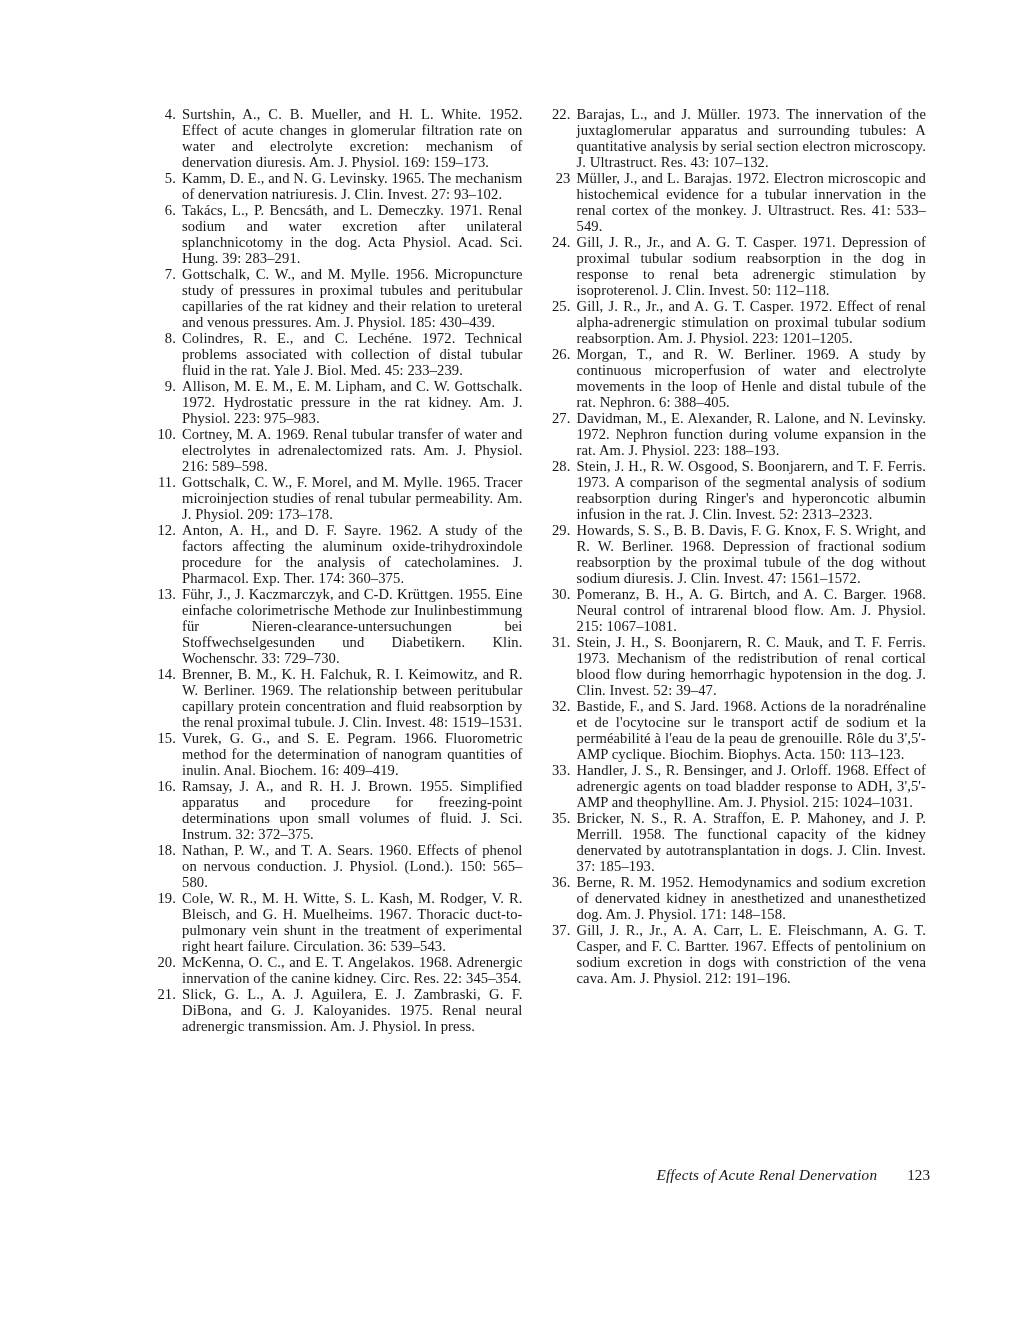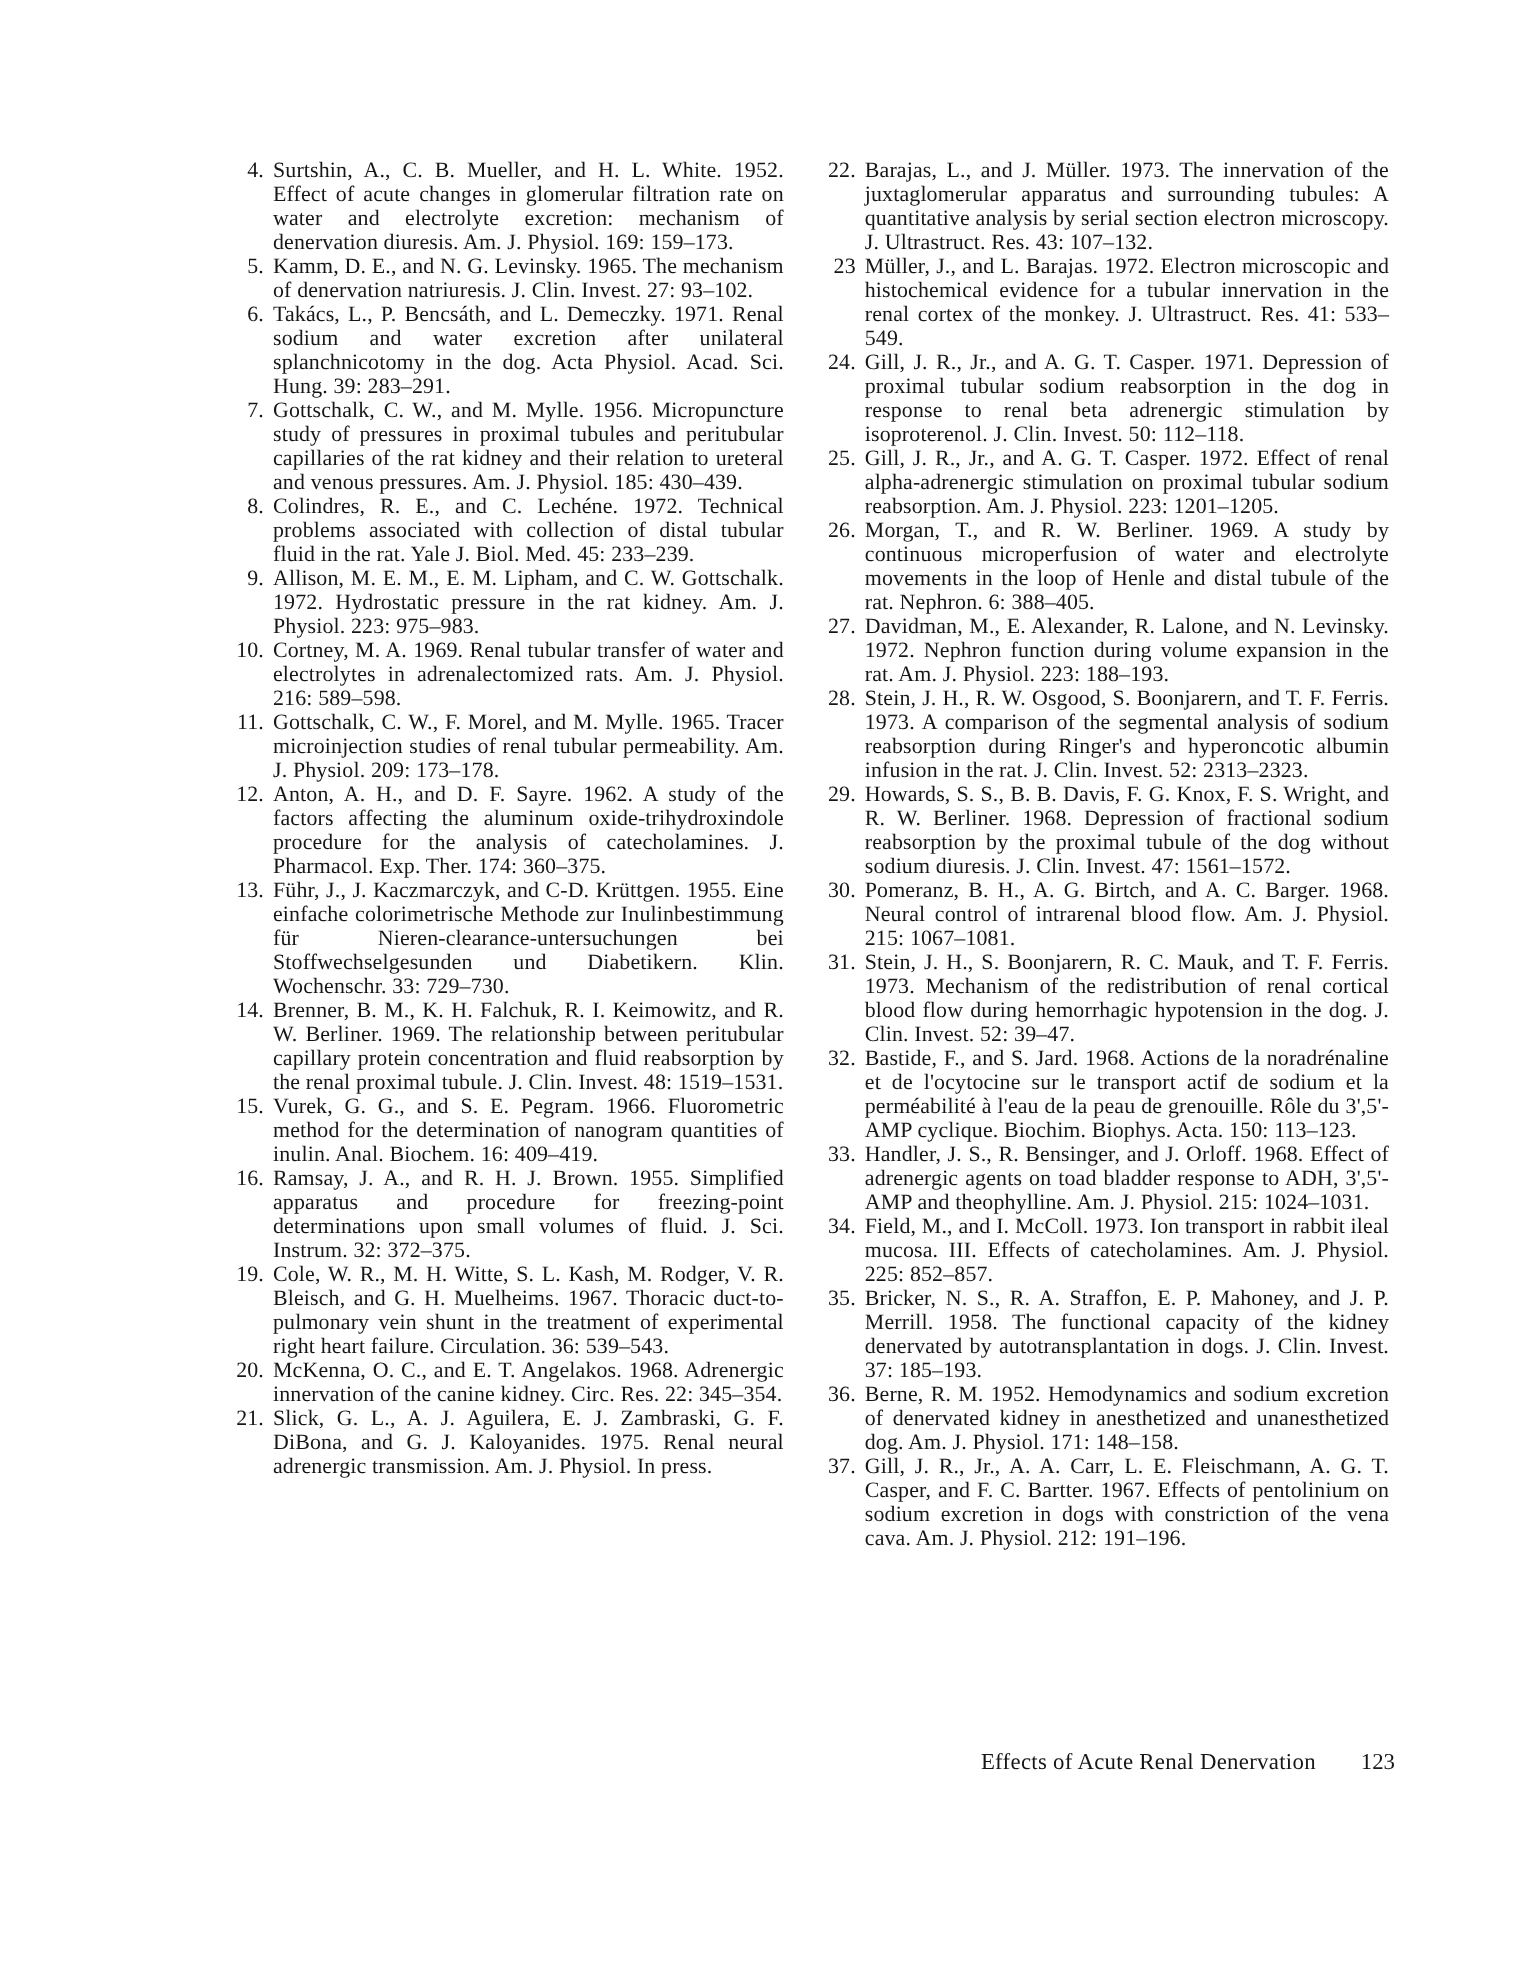--- a/index.html
+++ b/index.html
@@ -25,21 +25,21 @@
   }
   .ref-num { flex:0 0 24px; text-align:right; white-space:nowrap; }
   .ref-body { flex:1; margin-left:6px; text-align:justify; }
   .it { }
   .bd { font-weight:normal; }
   .footer {
     position:absolute; top:1166px; right:90px;
     font-size:15.2px; line-height:18px;
     white-space:nowrap;
   }
-  .running-title { letter-spacing:0.2px; }
+  .running-title { font-style:italic; letter-spacing:0.2px; }
   .page-number { margin-left:30px; font-style:normal; }
 </style>
 </head>
 <body>
 
 <div class="columns">
   <div class="col">
       <div class="ref">
         <span class="ref-num">4.</span>
         <span class="ref-body"><span>Surtshin, A., C. B. Mueller, and H. L. White. 1952. Effect of acute changes in glomerular filtration rate on water and electrolyte excretion: mechanism of denervation diuresis. </span><span class="it">Am. J. Physiol. </span><span class="bd">169</span><span>: 159–173.</span></span>
@@ -84,20 +84,24 @@
         <span class="ref-num">14.</span>
         <span class="ref-body"><span>Brenner, B. M., K. H. Falchuk, R. I. Keimowitz, and R. W. Berliner. 1969. The relationship between peritubular capillary protein concentration and fluid reabsorption by the renal proximal tubule. </span><span class="it">J. Clin. Invest. </span><span class="bd">48</span><span>: 1519–1531.</span></span>
       </div>
       <div class="ref">
         <span class="ref-num">15.</span>
         <span class="ref-body"><span>Vurek, G. G., and S. E. Pegram. 1966. Fluorometric method for the determination of nanogram quantities of inulin. </span><span class="it">Anal. Biochem. </span><span class="bd">16</span><span>: 409–419.</span></span>
       </div>
       <div class="ref">
         <span class="ref-num">16.</span>
         <span class="ref-body"><span>Ramsay, J. A., and R. H. J. Brown. 1955. Simplified apparatus and procedure for freezing-point determinations upon small volumes of fluid. </span><span class="it">J. Sci. Instrum. </span><span class="bd">32</span><span>: 372–375.</span></span>
+      </div>
+      <div class="ref">
+        <span class="ref-num">18.</span>
+        <span class="ref-body"><span>Nathan, P. W., and T. A. Sears. 1960. Effects of phenol on nervous conduction. </span><span class="it">J. Physiol. (Lond.). </span><span class="bd">150</span><span>: 565–580.</span></span>
       </div>
       <div class="ref">
         <span class="ref-num">19.</span>
         <span class="ref-body"><span>Cole, W. R., M. H. Witte, S. L. Kash, M. Rodger, V. R. Bleisch, and G. H. Muelheims. 1967. Thoracic duct-to-pulmonary vein shunt in the treatment of experimental right heart failure. </span><span class="it">Circulation. </span><span class="bd">36</span><span>: 539–543.</span></span>
       </div>
       <div class="ref">
         <span class="ref-num">20.</span>
         <span class="ref-body"><span>McKenna, O. C., and E. T. Angelakos. 1968. Adrenergic innervation of the canine kidney. </span><span class="it">Circ. Res. </span><span class="bd">22</span><span>: 345–354.</span></span>
       </div>
       <div class="ref">
@@ -148,24 +152,20 @@
       </div>
       <div class="ref">
         <span class="ref-num">32.</span>
         <span class="ref-body"><span>Bastide, F., and S. Jard. 1968. Actions de la noradrénaline et de l'ocytocine sur le transport actif de sodium et la perméabilité à l'eau de la peau de grenouille. Rôle du 3',5'-AMP cyclique. </span><span class="it">Biochim. Biophys. Acta. </span><span class="bd">150</span><span>: 113–123.</span></span>
       </div>
       <div class="ref">
         <span class="ref-num">33.</span>
         <span class="ref-body"><span>Handler, J. S., R. Bensinger, and J. Orloff. 1968. Effect of adrenergic agents on toad bladder response to ADH, 3',5'-AMP and theophylline. </span><span class="it">Am. J. Physiol. </span><span class="bd">215</span><span>: 1024–1031.</span></span>
       </div>
       <div class="ref">
-        <span class="ref-num">34.</span>
-        <span class="ref-body"><span>Field, M., and I. McColl. 1973. Ion transport in rabbit ileal mucosa. III. Effects of catecholamines. </span><span class="it">Am. J. Physiol. </span><span class="bd">225</span><span>: 852–857.</span></span>
-      </div>
-      <div class="ref">
         <span class="ref-num">35.</span>
         <span class="ref-body"><span>Bricker, N. S., R. A. Straffon, E. P. Mahoney, and J. P. Merrill. 1958. The functional capacity of the kidney denervated by autotransplantation in dogs. </span><span class="it">J. Clin. Invest. </span><span class="bd">37</span><span>: 185–193.</span></span>
       </div>
       <div class="ref">
         <span class="ref-num">36.</span>
         <span class="ref-body"><span>Berne, R. M. 1952. Hemodynamics and sodium excretion of denervated kidney in anesthetized and unanesthetized dog. </span><span class="it">Am. J. Physiol. </span><span class="bd">171</span><span>: 148–158.</span></span>
       </div>
       <div class="ref">
         <span class="ref-num">37.</span>
         <span class="ref-body"><span>Gill, J. R., Jr., A. A. Carr, L. E. Fleischmann, A. G. T. Casper, and F. C. Bartter. 1967. Effects of pentolinium on sodium excretion in dogs with constriction of the vena cava. </span><span class="it">Am. J. Physiol. </span><span class="bd">212</span><span>: 191–196.</span></span>

